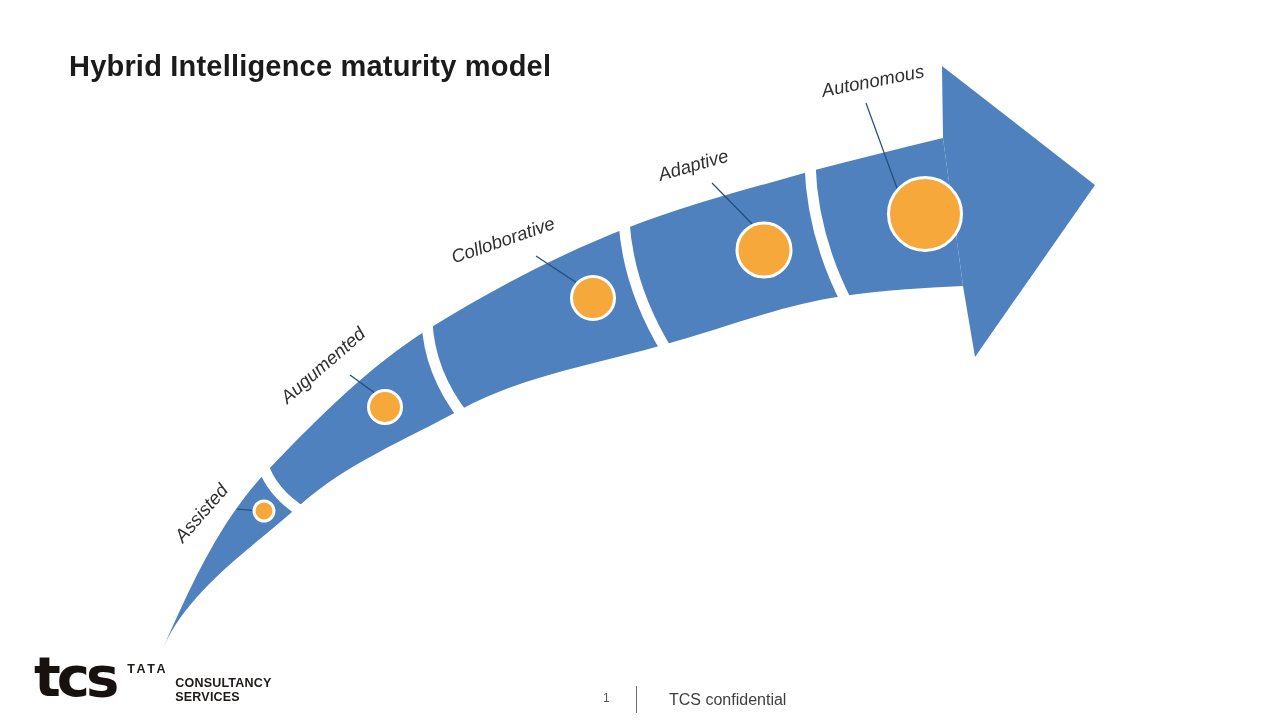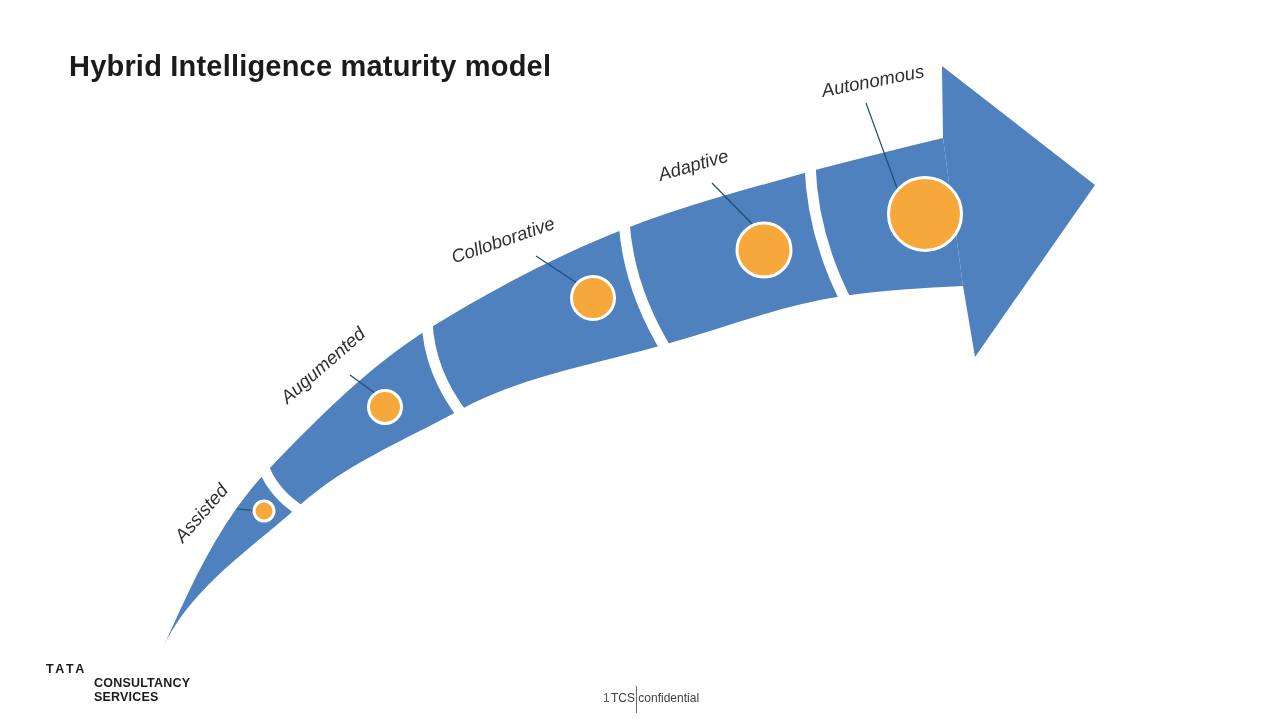--- a/index.html
+++ b/index.html
@@ -17,21 +17,21 @@
     font-family:"Liberation Sans",sans-serif;
     font-style:italic;font-size:18.5px;fill:#2f2f2f;
     text-anchor:middle;
   }
   .stage-circle{stroke:#ffffff;stroke-width:3;}
   .gap-cut{stroke:#ffffff;stroke-width:11;fill:none;stroke-linecap:butt;}
   .leader{stroke-width:1.2;}
   
   .page-num{position:absolute;left:603px;top:691px;font-size:12px;color:#595959;}
   .footer-divider{position:absolute;left:636px;top:686px;width:1px;height:27px;background:#6b6b6b;}
-  .confidential{position:absolute;left:611px;top:691px;font-size:12px;color:#3f3f3f;}
+  .confidential{position:absolute;left:669px;top:691px;font-size:16px;color:#3f3f3f;}
   
   .tcs-logo{position:absolute;left:34px;top:648px;display:flex;align-items:flex-start;}
   .tcs-wordmark{
     font-family:"DejaVu Sans",sans-serif;font-weight:600;font-size:56px;
     line-height:58px;letter-spacing:-4px;color:#17120f;
   }
   .tcs-lines{margin-left:12px;margin-top:14px;color:#1d1a18;}
   .tcs-line-tata{font-size:12.5px;font-weight:700;letter-spacing:2.6px;line-height:14px;}
   .tcs-line{font-size:12.5px;font-weight:700;letter-spacing:0.2px;line-height:14px;margin-left:48px;}
   
@@ -88,20 +88,21 @@
     <text class="stage-label" transform="translate(505,246) rotate(-19)">Colloborative</text>
     <text class="stage-label" transform="translate(695,171) rotate(-16)">Adaptive</text>
     <text class="stage-label" transform="translate(874,87) rotate(-11)">Autonomous</text>
   </svg>
 
   <div class="page-num">1</div>
   <div class="footer-divider"></div>
   <div class="confidential">TCS confidential</div>
 
   <div class="tcs-logo">
+    <div class="tcs-wordmark">tcs</div>
     <div class="tcs-lines">
       <div class="tcs-line-tata">TATA</div>
       <div class="tcs-line">CONSULTANCY</div>
       <div class="tcs-line">SERVICES</div>
     </div>
   </div>
 
   <div class="tata-logo">
     <svg width="70" height="34" viewBox="-35 -17 70 34">
       <ellipse cx="0" cy="0" rx="27" ry="13.5" fill="#14100d"></ellipse>

